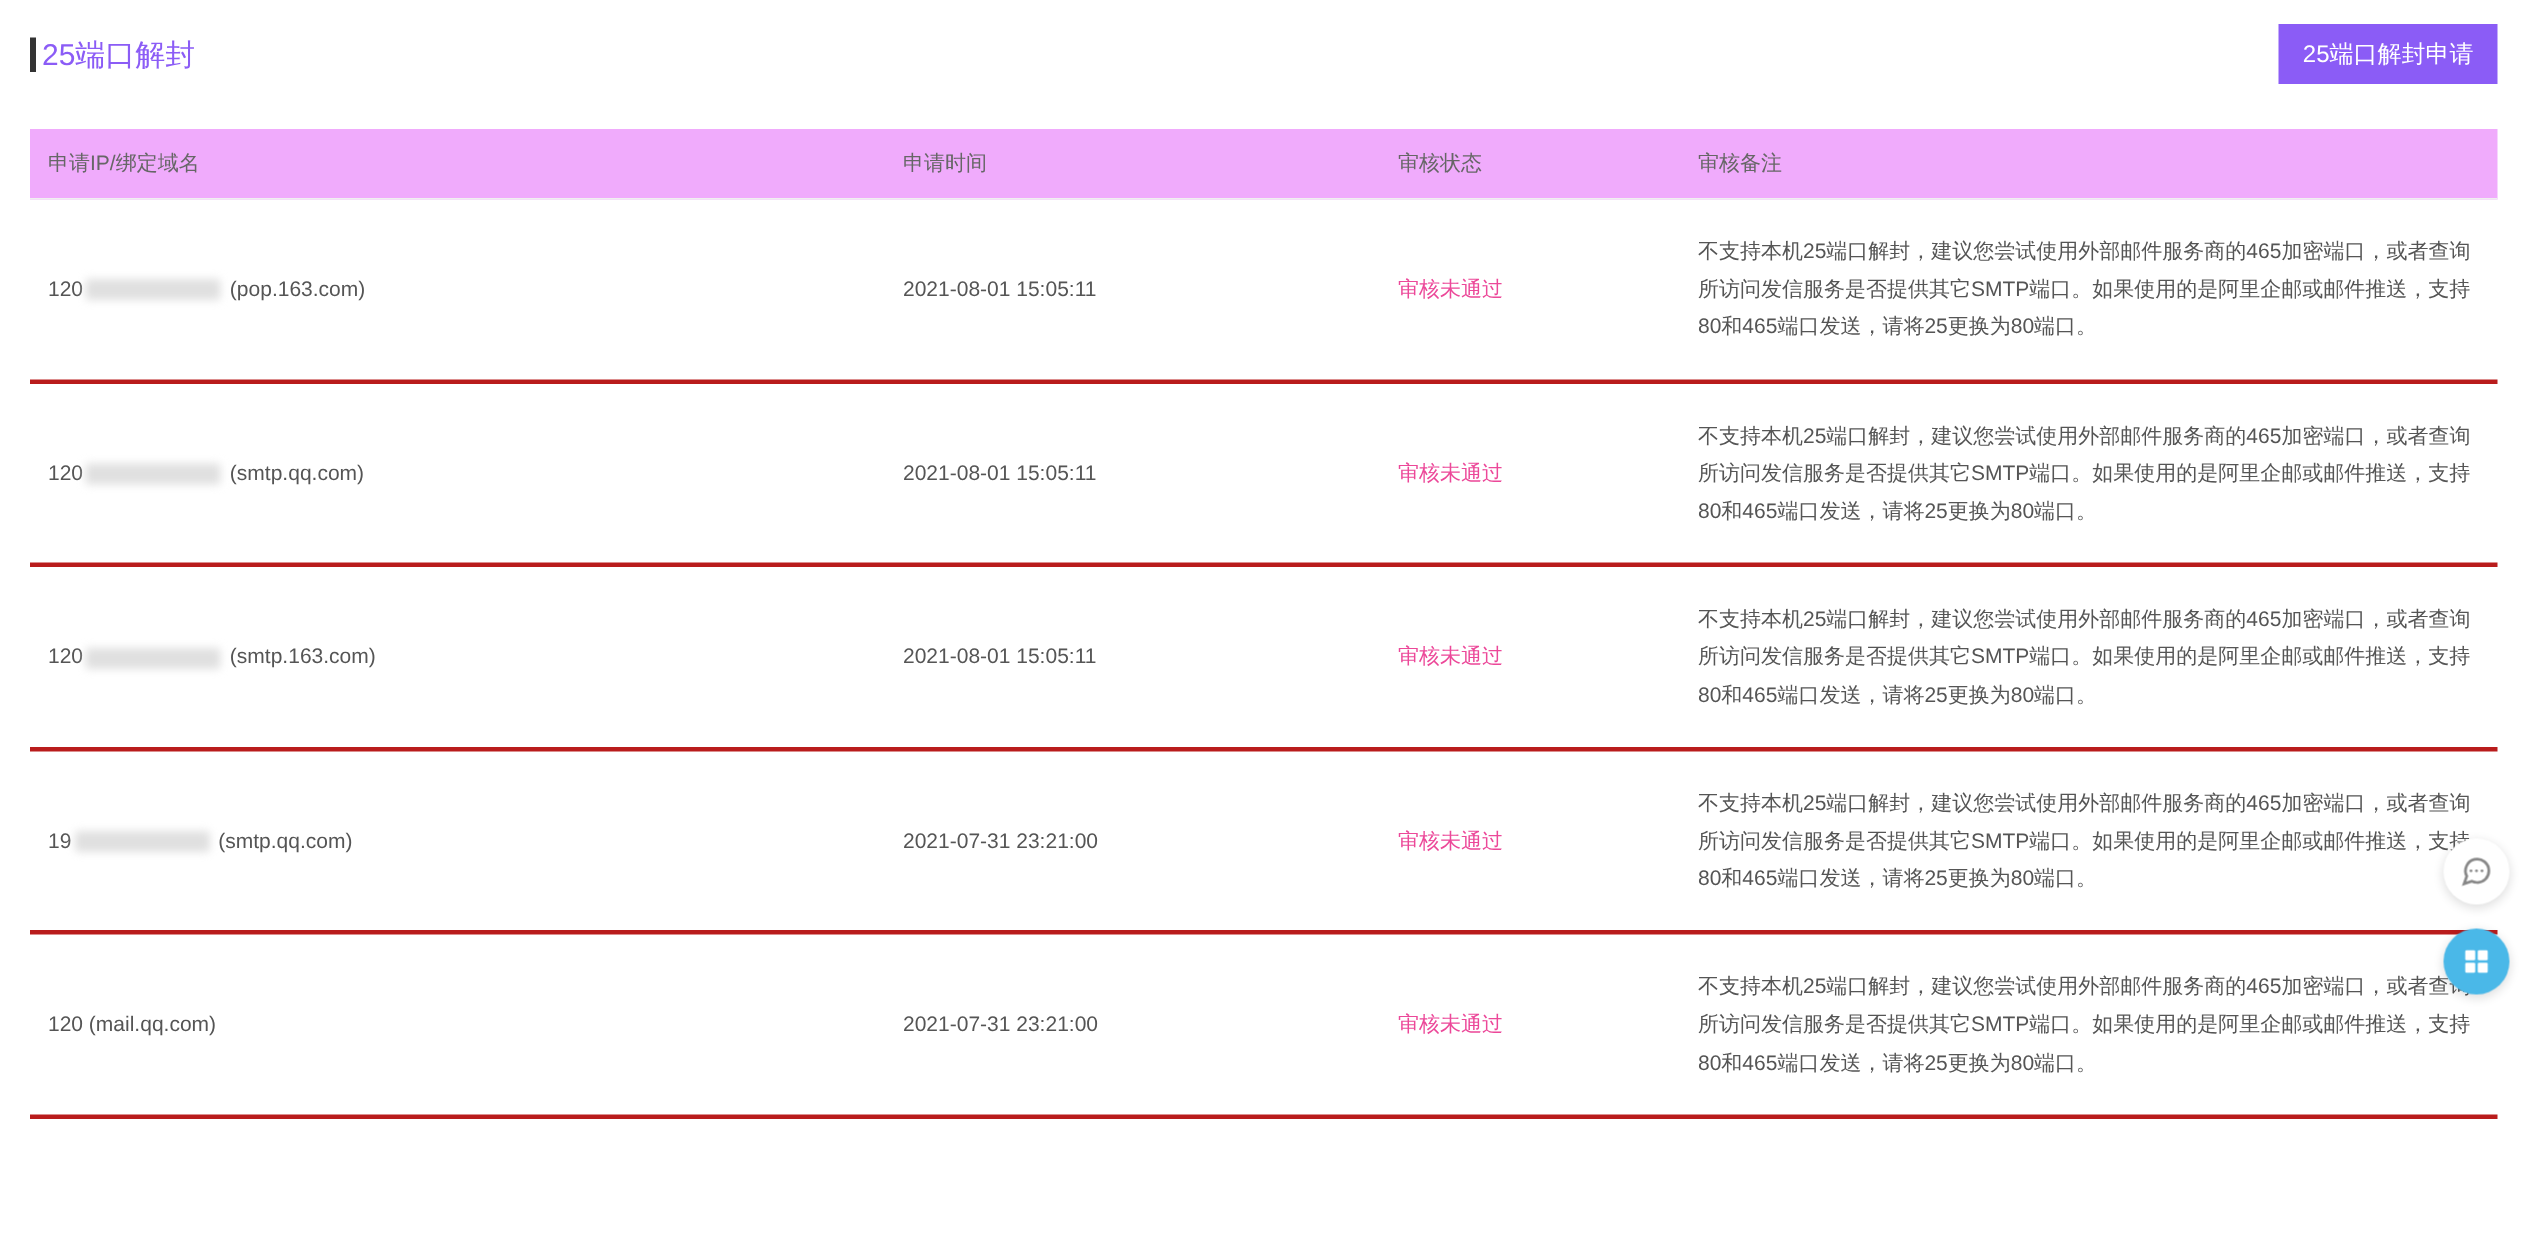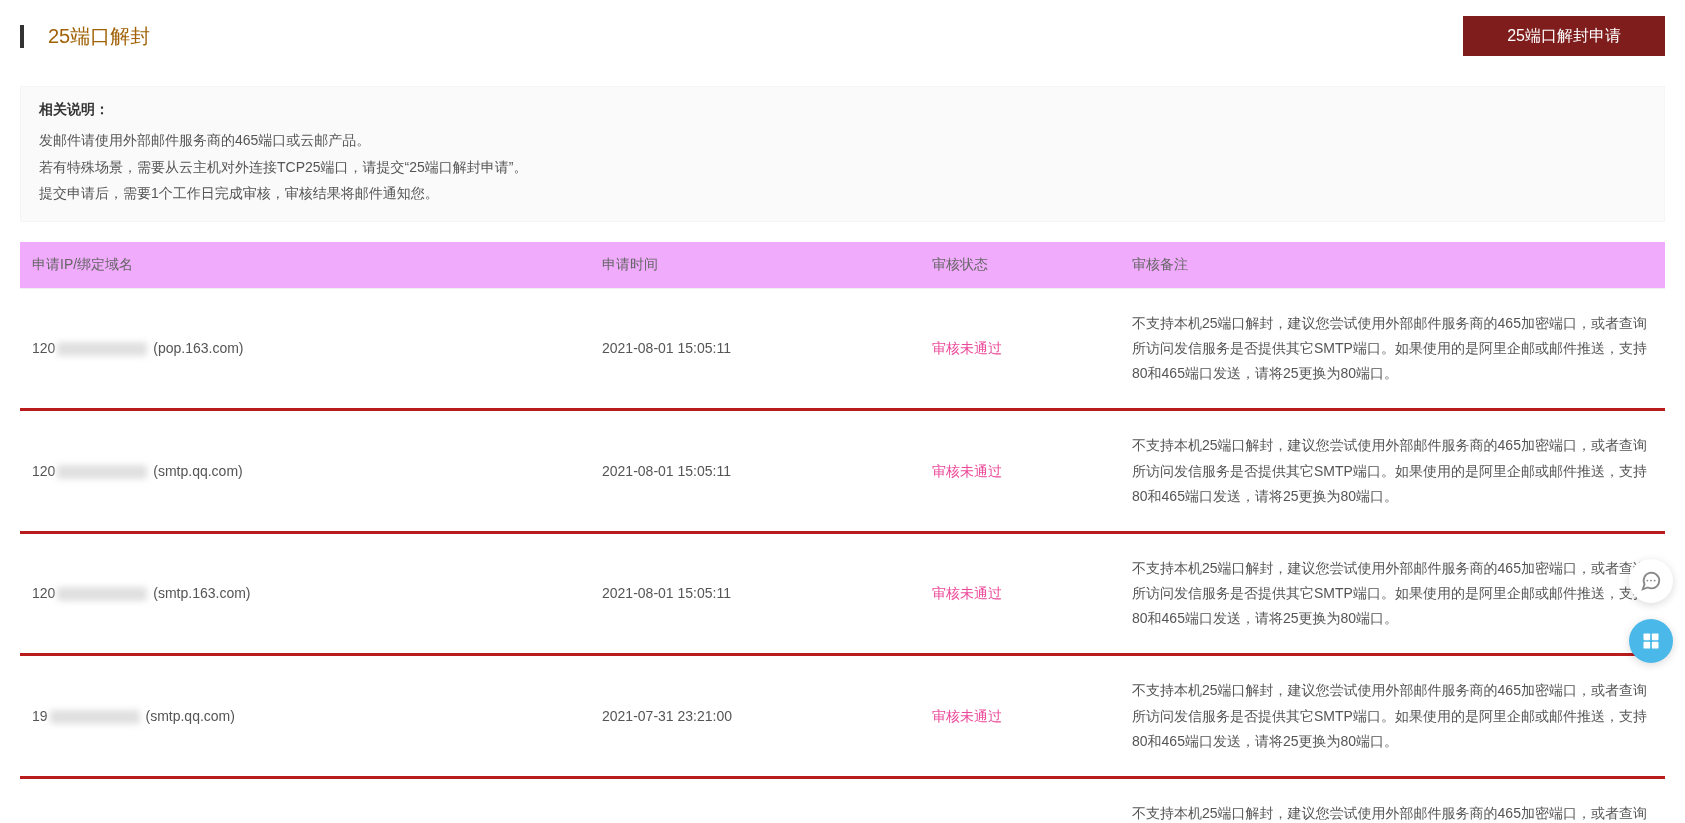--- a/index.html
+++ b/index.html
@@ -16,39 +16,39 @@
     }
     .header-row {
       display: flex;
       justify-content: space-between;
       align-items: center;
       margin-bottom: 30px;
     }
     .page-title {
       font-size: 20px;
       font-weight: 500;
-      padding-left: 28px;
+      padding-left: 8px;
       position: relative;
-      color: #a16207;
+      color: #8b5cf6;
     }
     .page-title::before {
       content: "";
       position: absolute;
       left: 0;
       top: 2px;
       bottom: 2px;
       width: 4px;
       background: #333;
     }
     .apply-btn {
-      background: #7f1d1d;
+      background: #8b5cf6;
       color: #fff;
       border: none;
       height: 40px;
-      padding: 0 44px;
+      padding: 0 16px;
       font-size: 16px;
       cursor: pointer;
       margin-left: 28px;
     }
     .notice-box {
       border: 1px solid #f5f5f5;
       background: #fafafa;
       padding: 14px 18px;
       margin-bottom: 20px;
     }
@@ -133,28 +133,20 @@
 </head>
 <body>
 
 <div class="page">
 
   <div class="header-row">
     <div class="page-title">25端口解封</div>
     <button class="apply-btn">25端口解封申请</button>
   </div>
 
-  <div class="notice-box">
-    <div class="notice-title">相关说明：</div>
-    <div id="notice-lines">
-        <div class="notice-line">发邮件请使用外部邮件服务商的465端口或云邮产品。</div>
-        <div class="notice-line">若有特殊场景，需要从云主机对外连接TCP25端口，请提交“25端口解封申请”。</div>
-        <div class="notice-line">提交申请后，需要1个工作日完成审核，审核结果将邮件通知您。</div>
-      </div>
-  </div>
 
   <table class="table">
     <thead>
       <tr>
         <th class="col-ip">申请IP/绑定域名</th>
         <th class="col-time">申请时间</th>
         <th class="col-status">审核状态</th>
         <th class="col-note">审核备注</th>
       </tr>
     </thead>

